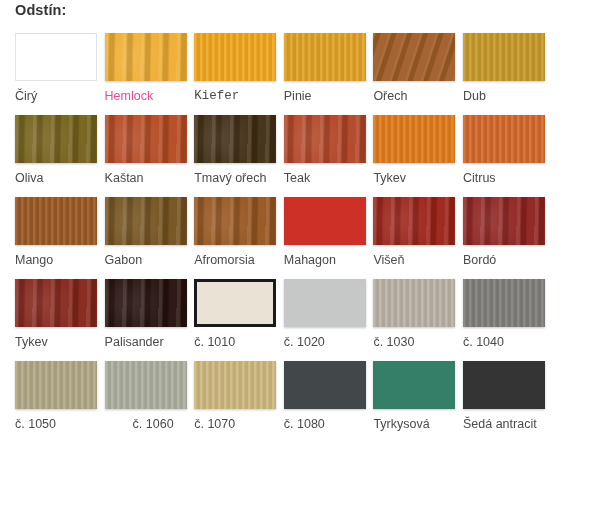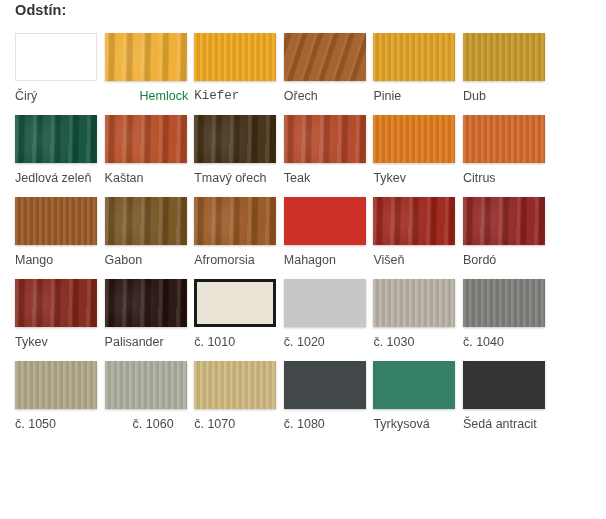--- a/index.html
+++ b/index.html
@@ -82,51 +82,51 @@
 
   <div class="swatch-grid">
       <div class="swatch-cell">
         <div class="swatch-chip plain" style="background: rgb(255, 255, 255);"></div>
         <div class="swatch-label" style="color: rgb(74, 74, 74);">Čirý</div>
       </div>
       <div class="swatch-cell">
         <div class="swatch-chip" style="background: rgb(239, 173, 50);">
           <div class="grain" style="background-image: repeating-linear-gradient(91deg, rgba(255, 255, 255, 0.13) 0px, rgba(255, 255, 255, 0.13) 3px, rgba(0, 0, 0, 0.13) 5px, rgba(0, 0, 0, 0.13) 9px, rgba(255, 255, 255, 0.04) 11px, rgba(255, 255, 255, 0.04) 18px), radial-gradient(70% 120% at 30% 50%, rgba(255, 255, 255, 0.1), rgba(0, 0, 0, 0) 60%);"></div>
         </div>
-        <div class="swatch-label" style="color: #15803d; margin-left: 35px;">Hemlock</div>
+        <div class="swatch-label" style="color: #ec4899;">Hemlock</div>
       </div>
       <div class="swatch-cell">
         <div class="swatch-chip" style="background: rgb(241, 168, 31);">
           <div class="grain" style="background-image: repeating-linear-gradient(90deg, rgba(255, 255, 255, 0.09) 0px, rgba(255, 255, 255, 0.09) 2px, rgba(0, 0, 0, 0.07) 3px, rgba(0, 0, 0, 0.07) 6px);"></div>
         </div>
         <div class="swatch-label" style="color: rgb(74, 74, 74); font-family: Liberation Mono, monospace;">Kiefer</div>
+      </div>
+      <div class="swatch-cell">
+        <div class="swatch-chip" style="background: rgb(226, 163, 38);">
+          <div class="grain" style="background-image: repeating-linear-gradient(90deg, rgba(255, 255, 255, 0.09) 0px, rgba(255, 255, 255, 0.09) 2px, rgba(0, 0, 0, 0.07) 3px, rgba(0, 0, 0, 0.07) 6px);"></div>
+        </div>
+        <div class="swatch-label" style="color: rgb(74, 74, 74);">Pinie</div>
       </div>
       <div class="swatch-cell">
         <div class="swatch-chip" style="background: rgb(160, 92, 38);">
           <div class="grain" style="background-image: repeating-linear-gradient(108deg, rgba(255, 255, 255, 0.11) 0px, rgba(255, 255, 255, 0.11) 2px, rgba(0, 0, 0, 0.1) 3px, rgba(0, 0, 0, 0.1) 7px, rgba(255, 255, 255, 0.05) 8px, rgba(255, 255, 255, 0.05) 15px);"></div>
         </div>
         <div class="swatch-label" style="color: rgb(74, 74, 74);">Ořech</div>
       </div>
       <div class="swatch-cell">
-        <div class="swatch-chip" style="background: rgb(226, 163, 38);">
-          <div class="grain" style="background-image: repeating-linear-gradient(90deg, rgba(255, 255, 255, 0.09) 0px, rgba(255, 255, 255, 0.09) 2px, rgba(0, 0, 0, 0.07) 3px, rgba(0, 0, 0, 0.07) 6px);"></div>
-        </div>
-        <div class="swatch-label" style="color: rgb(74, 74, 74);">Pinie</div>
-      </div>
-      <div class="swatch-cell">
         <div class="swatch-chip" style="background: rgb(199, 154, 44);">
           <div class="grain" style="background-image: repeating-linear-gradient(90deg, rgba(255, 255, 255, 0.09) 0px, rgba(255, 255, 255, 0.09) 2px, rgba(0, 0, 0, 0.07) 3px, rgba(0, 0, 0, 0.07) 6px);"></div>
         </div>
         <div class="swatch-label" style="color: rgb(74, 74, 74);">Dub</div>
       </div>
       <div class="swatch-cell">
-        <div class="swatch-chip" style="background: rgb(18, 80, 58);">
-          <div class="grain" style="background-image: repeating-linear-gradient(91deg, rgba(255, 255, 255, 0.13) 0px, rgba(255, 255, 255, 0.13) 3px, rgba(0, 0, 0, 0.13) 5px, rgba(0, 0, 0, 0.13) 9px, rgba(255, 255, 255, 0.04) 11px, rgba(255, 255, 255, 0.04) 18px), radial-gradient(70% 120% at 30% 50%, rgba(255, 255, 255, 0.1), rgba(0, 0, 0, 0) 60%);"></div>
-        </div>
-        <div class="swatch-label" style="color: rgb(74, 74, 74);">Jedlová zeleň</div>
+        <div class="swatch-chip" style="background: rgb(117, 97, 27);">
+          <div class="grain" style="background-image: repeating-linear-gradient(91deg, rgba(255, 255, 255, 0.13) 0px, rgba(255, 255, 255, 0.13) 3px, rgba(0, 0, 0, 0.13) 5px, rgba(0, 0, 0, 0.13) 9px, rgba(255, 255, 255, 0.04) 11px, rgba(255, 255, 255, 0.04) 18px), radial-gradient(70% 120% at 30% 50%, rgba(255, 255, 255, 0.1), rgba(0, 0, 0, 0) 60%);"></div>
+        </div>
+        <div class="swatch-label" style="color: rgb(74, 74, 74);">Oliva</div>
       </div>
       <div class="swatch-cell">
         <div class="swatch-chip" style="background: rgb(180, 74, 34);">
           <div class="grain" style="background-image: repeating-linear-gradient(91deg, rgba(255, 255, 255, 0.13) 0px, rgba(255, 255, 255, 0.13) 3px, rgba(0, 0, 0, 0.13) 5px, rgba(0, 0, 0, 0.13) 9px, rgba(255, 255, 255, 0.04) 11px, rgba(255, 255, 255, 0.04) 18px), radial-gradient(70% 120% at 30% 50%, rgba(255, 255, 255, 0.1), rgba(0, 0, 0, 0) 60%);"></div>
         </div>
         <div class="swatch-label" style="color: rgb(74, 74, 74);">Kaštan</div>
       </div>
       <div class="swatch-cell">
         <div class="swatch-chip" style="background: rgb(64, 45, 19);">
           <div class="grain" style="background-image: repeating-linear-gradient(91deg, rgba(255, 255, 255, 0.13) 0px, rgba(255, 255, 255, 0.13) 3px, rgba(0, 0, 0, 0.13) 5px, rgba(0, 0, 0, 0.13) 9px, rgba(255, 255, 255, 0.04) 11px, rgba(255, 255, 255, 0.04) 18px), radial-gradient(70% 120% at 30% 50%, rgba(255, 255, 255, 0.1), rgba(0, 0, 0, 0) 60%);"></div>

